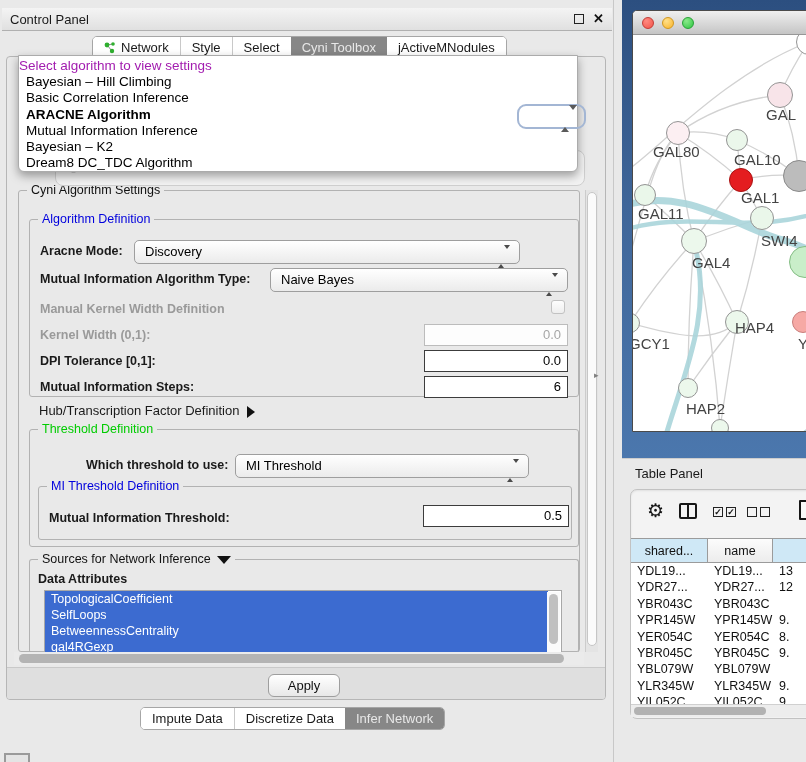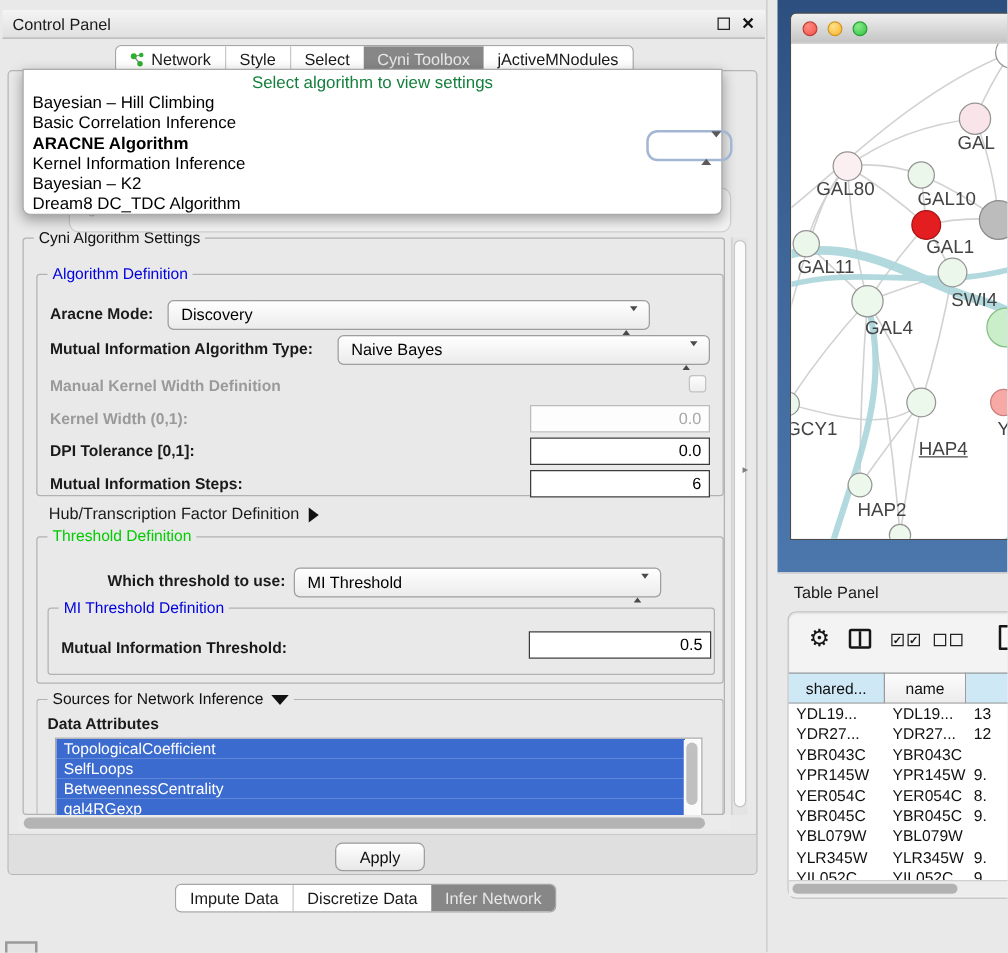--- a/index.html
+++ b/index.html
@@ -37,21 +37,21 @@
 
   
   .bg-combo { position:absolute; left:53px; top:142px; width:530px; height:36px; z-index:5;
     border:1px solid #cfcfcf; border-radius:8px; background:#f2f2f2; overflow:hidden; }
   .bg-combo-text { position:absolute; left:14px; top:7px; font-size:13px; color:#c2c2c2; }
 
   
   .popup { position:absolute; left:16px; top:47px; width:560px; height:117px; z-index:50;
     background:#fff; border:1px solid #ababab; border-radius:0 0 6px 6px;
     box-shadow:0 4px 10px rgba(0,0,0,0.35); overflow:hidden; }
-  .popup-placeholder { font-size:13.5px; color:#15803d; text-align:center; height:18px; line-height:19px; }
+  .popup-placeholder { font-size:13.5px; color:#a21caf; text-align:left; height:18px; line-height:19px; }
   .popup-item { font-size:13.5px; color:#000; height:16.3px; line-height:16.3px; padding-left:7px; white-space:nowrap; }
   .popup-item.selected { font-weight:bold; }
 
   
   .ghost-ring { position:absolute; left:515px; top:96px; width:69px; height:25px; z-index:60;
     border:2px solid #a3b6d4; border-radius:9px; }
   .ghost-spin { position:absolute; right:7px; top:4px; }
   .tri-up { width:0; height:0; border-left:4px solid transparent; border-right:4px solid transparent; border-bottom:5px solid #5a5a5a; margin-bottom:2px; }
   .tri-down { width:0; height:0; border-left:4px solid transparent; border-right:4px solid transparent; border-top:5px solid #5a5a5a; }
 
@@ -185,21 +185,21 @@
   <div class="bg-combo">
     <span class="bg-combo-text">gal-filtered.sif default node</span>
   </div>
 
   <div class="popup">
     <div class="popup-placeholder">Select algorithm to view settings</div>
     <div>
         <div class="popup-item">Bayesian – Hill Climbing</div>
         <div class="popup-item">Basic Correlation Inference</div>
         <div class="popup-item selected">ARACNE Algorithm</div>
-        <div class="popup-item">Kernel Information Inference</div>
+        <div class="popup-item">Mutual Information Inference</div>
         <div class="popup-item">Bayesian – K2</div>
         <div class="popup-item">Dream8 DC_TDC Algorithm</div>
       </div>
   </div>
 
   <div class="ghost-ring">
     <span class="ghost-spin">
       <span class="tri-up"></span><span class="tri-down"></span>
     </span>
   </div>
@@ -356,21 +356,21 @@
           <div class="net-label" style="left: 108px; top: 154px;">GAL1</div>
           <div class="net-node" style="left: 1px; top: 149px; width: 22px; height: 22px; background: rgb(234, 247, 234);"></div>
           <div class="net-label" style="left: 5px; top: 170px;">GAL11</div>
           <div class="net-node" style="left: 156px; top: 211px; width: 32px; height: 32px; background: rgb(201, 238, 201); border-color: rgb(132, 189, 132);"></div>
           <div class="net-label" style="left: 128px; top: 197px;">SWI4</div>
           <div class="net-node" style="left: 48px; top: 193px; width: 26px; height: 26px; background: rgb(236, 248, 236);"></div>
           <div class="net-label" style="left: 59px; top: 219px;">GAL4</div>
           <div class="net-node" style="left: -13px; top: 278px; width: 20px; height: 20px; background: rgb(234, 247, 234);"></div>
           <div class="net-label" style="left: -4px; top: 300px;">GCY1</div>
           <div class="net-node" style="left: 92px; top: 275px; width: 24px; height: 24px; background: rgb(236, 248, 236);"></div>
-          <div class="net-label" style="left: 102px; top: 316px; text-decoration: underline;">HAP4</div>
+          <div class="net-label" style="left: 102px; top: 284px;">HAP4</div>
           <div class="net-node" style="left: 159px; top: 276px; width: 22px; height: 22px; background: rgb(246, 169, 165); border-color: rgb(201, 127, 124);"></div>
           <div class="net-label" style="left: 165px; top: 300px;">Y</div>
           <div class="net-node" style="left: 45px; top: 343px; width: 20px; height: 20px; background: rgb(236, 248, 236);"></div>
           <div class="net-label" style="left: 53px; top: 365px;">HAP2</div>
           <div class="net-node" style="left: 78px; top: 384px; width: 18px; height: 18px; background: rgb(236, 248, 236);"></div>
         </div>
     </div>
   </div>
 </div>
 

